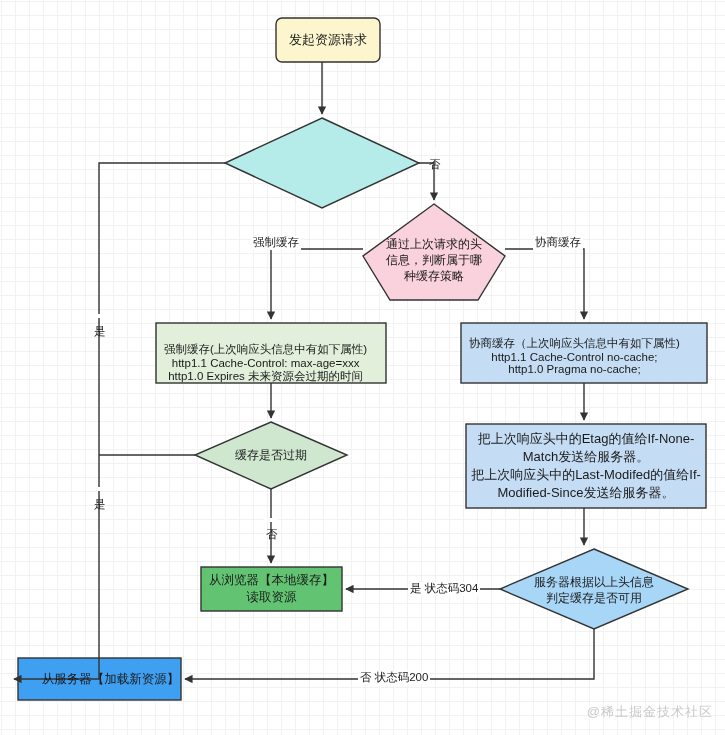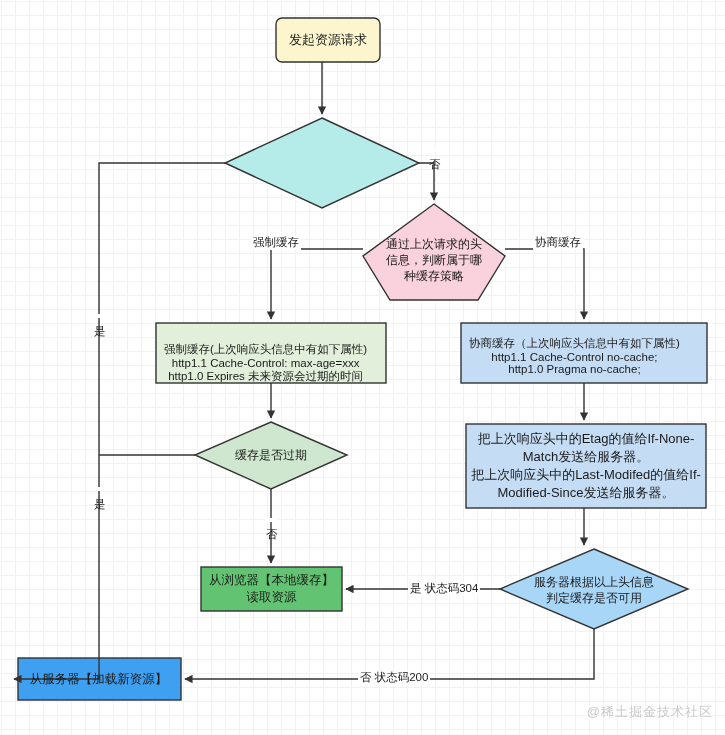--- a/index.html
+++ b/index.html
@@ -176,21 +176,21 @@
   <div class="node" style="left:201px; top:567px; width:141px; height:44px; font-size:12.5px;">
     <span style="white-space:pre-line;">从浏览器【本地缓存】
 读取资源</span>
   </div>
 
   <div class="diamond-label" style="left:512px; top:571px; width:164px; height:38px; font-size:12px;">
     <span style="white-space:pre-line;">服务器根据以上头信息
 判定缓存是否可用</span>
   </div>
 
-  <div class="node" style="left:6px; top:658px; width:185px; height:42px; font-size:12.5px;">
+  <div class="node" style="left:18px; top:658px; width:185px; height:42px; font-size:12.5px;">
     <span style="white-space:pre-line;">从服务器【加载新资源】</span>
   </div>
 
   <div class="edge-label vertical" style="left:427px; top:148px;">否</div>
 
   <div class="edge-label" style="left:251px; top:236px;">强制缓存</div>
 
   <div class="edge-label" style="left:533px; top:236px;">协商缓存</div>
 
   <div class="edge-label vertical" style="left:92px; top:314px;">是</div>

